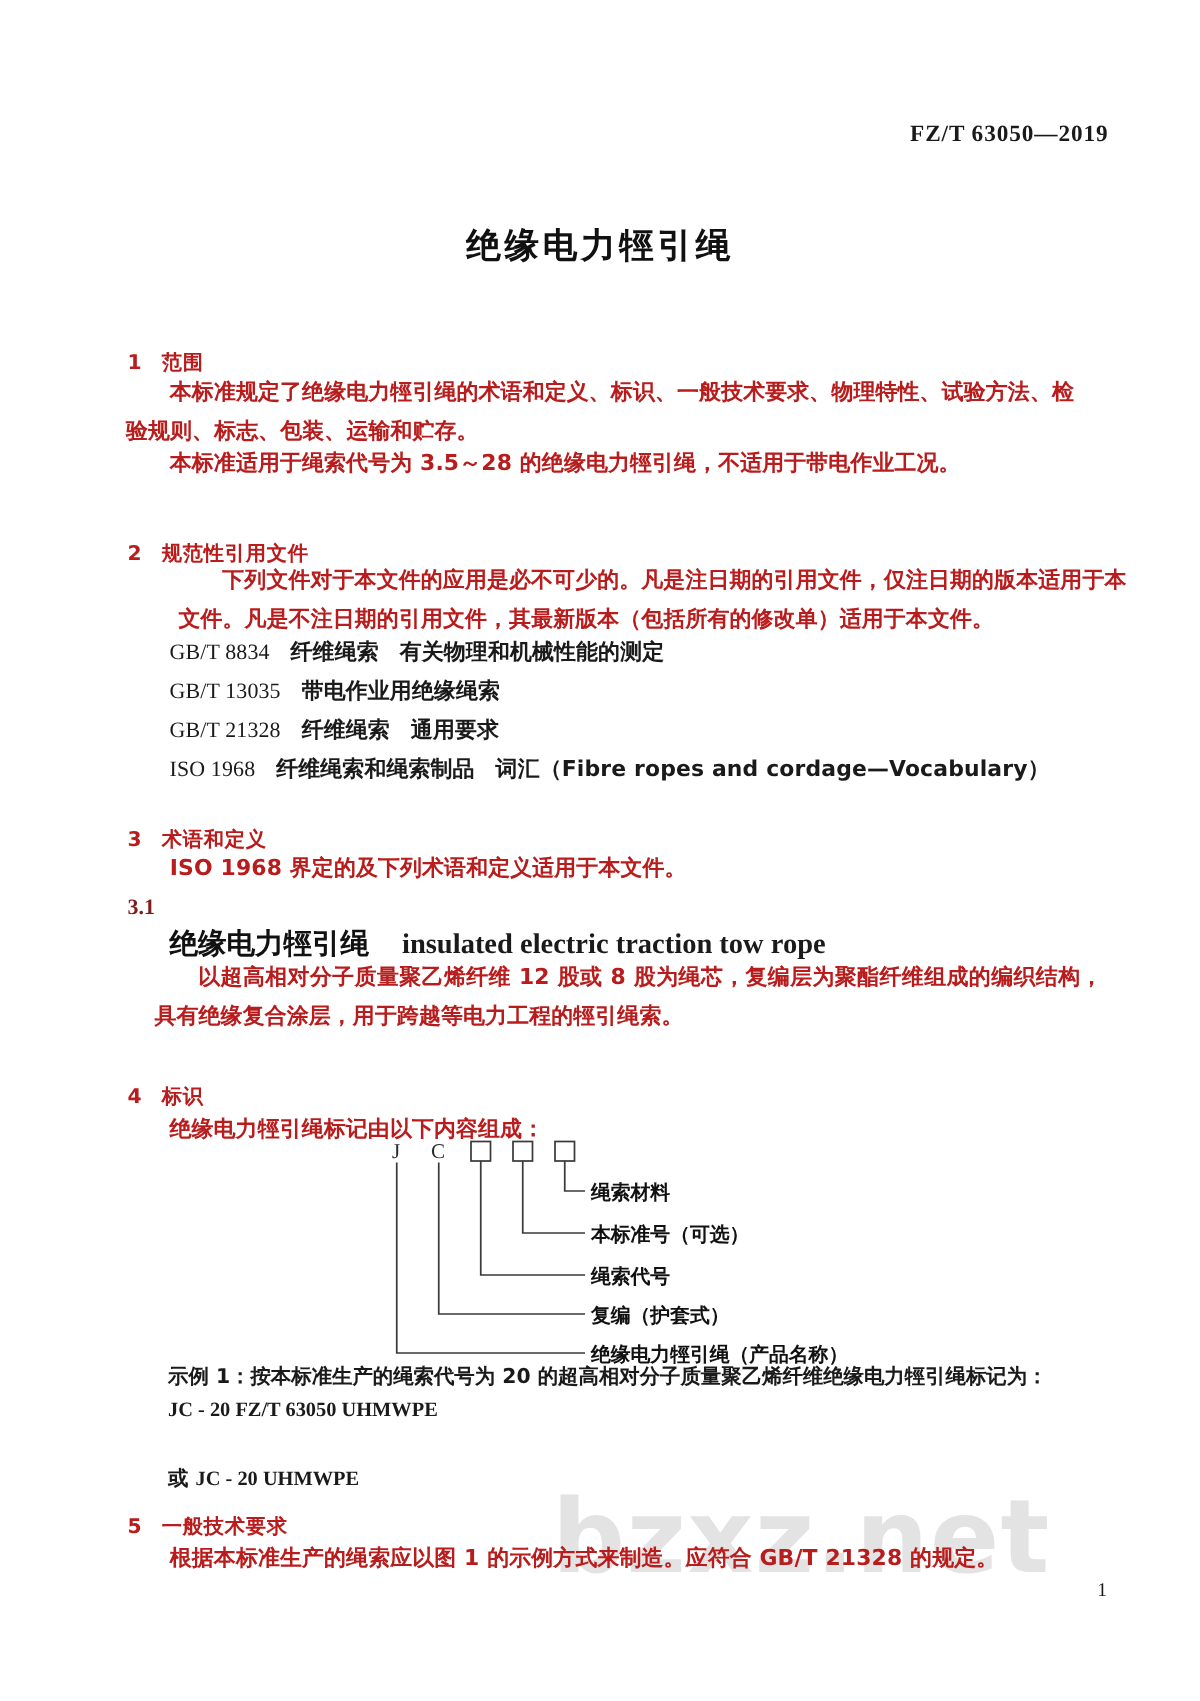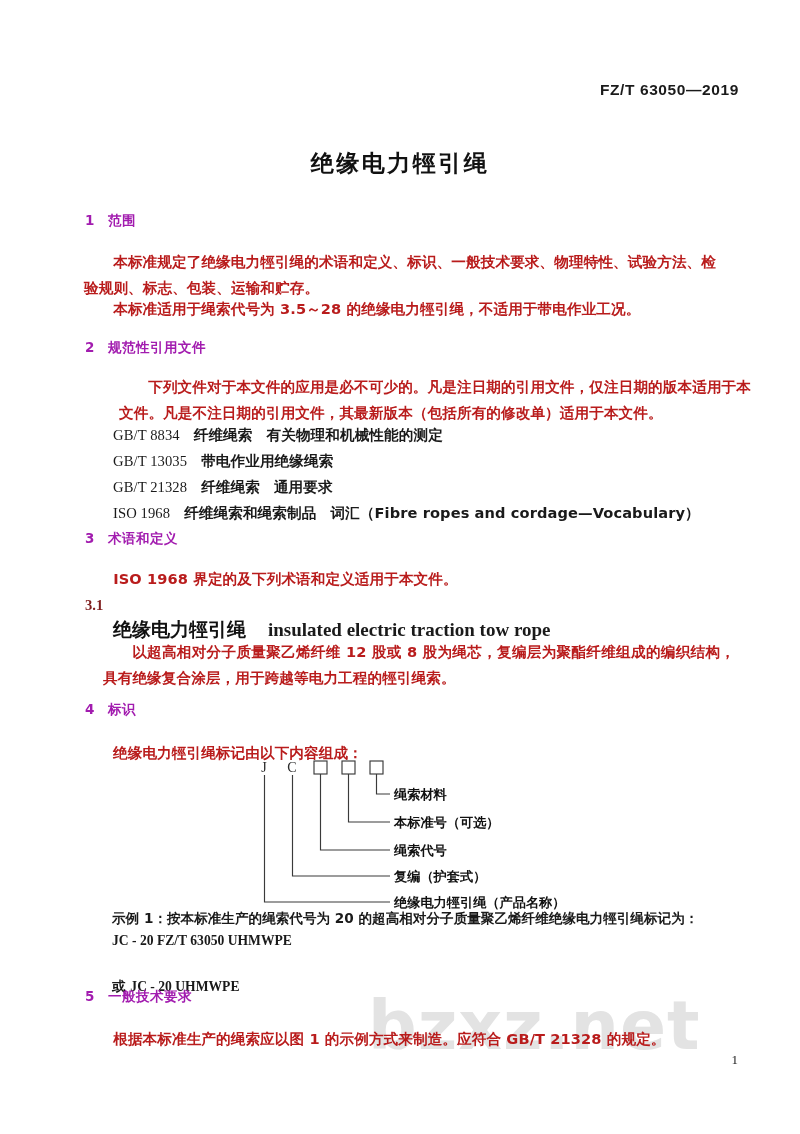--- a/index.html
+++ b/index.html
@@ -38,21 +38,21 @@
     pointer-events: none;
     user-select: none;
   }
   #content { position: relative; z-index: 2; }
 
   
   .doc-header {
     position: absolute;
     top: 81px;
     right: 61px;
-    font-family: Liberation Sans, sans-serif;
+    font-family: Liberation Serif, serif;
     font-size: 15.5px;
     font-weight: 700;
     letter-spacing: 0.6px;
     color: #1a1a1a;
     white-space: nowrap;
     text-align: right;
   }
   
   .doc-title {
     position: absolute;
@@ -66,22 +66,23 @@
     letter-spacing: 2.5px;
     color: #111;
   }
   
   .blk { position: absolute; }
   .h-sec {
     font-family: "DejaVu Sans", sans-serif;
     font-size: 13.5px;
     font-weight: 700;
     letter-spacing: 0.5px;
-    color: #a21caf;
-    white-space: nowrap;
+    color: #b91c1c;
+    white-space: nowrap;
+    margin-top: 21px;
   }
   .h-sec .num { margin-right: 13px; }
   .para {
     font-size: 14.6px;
     line-height: 25.5px;
     color: #b91c1c;
     text-align: justify;
     letter-spacing: 0.1px;
   }
   .para.indent { text-indent: 2em; }

